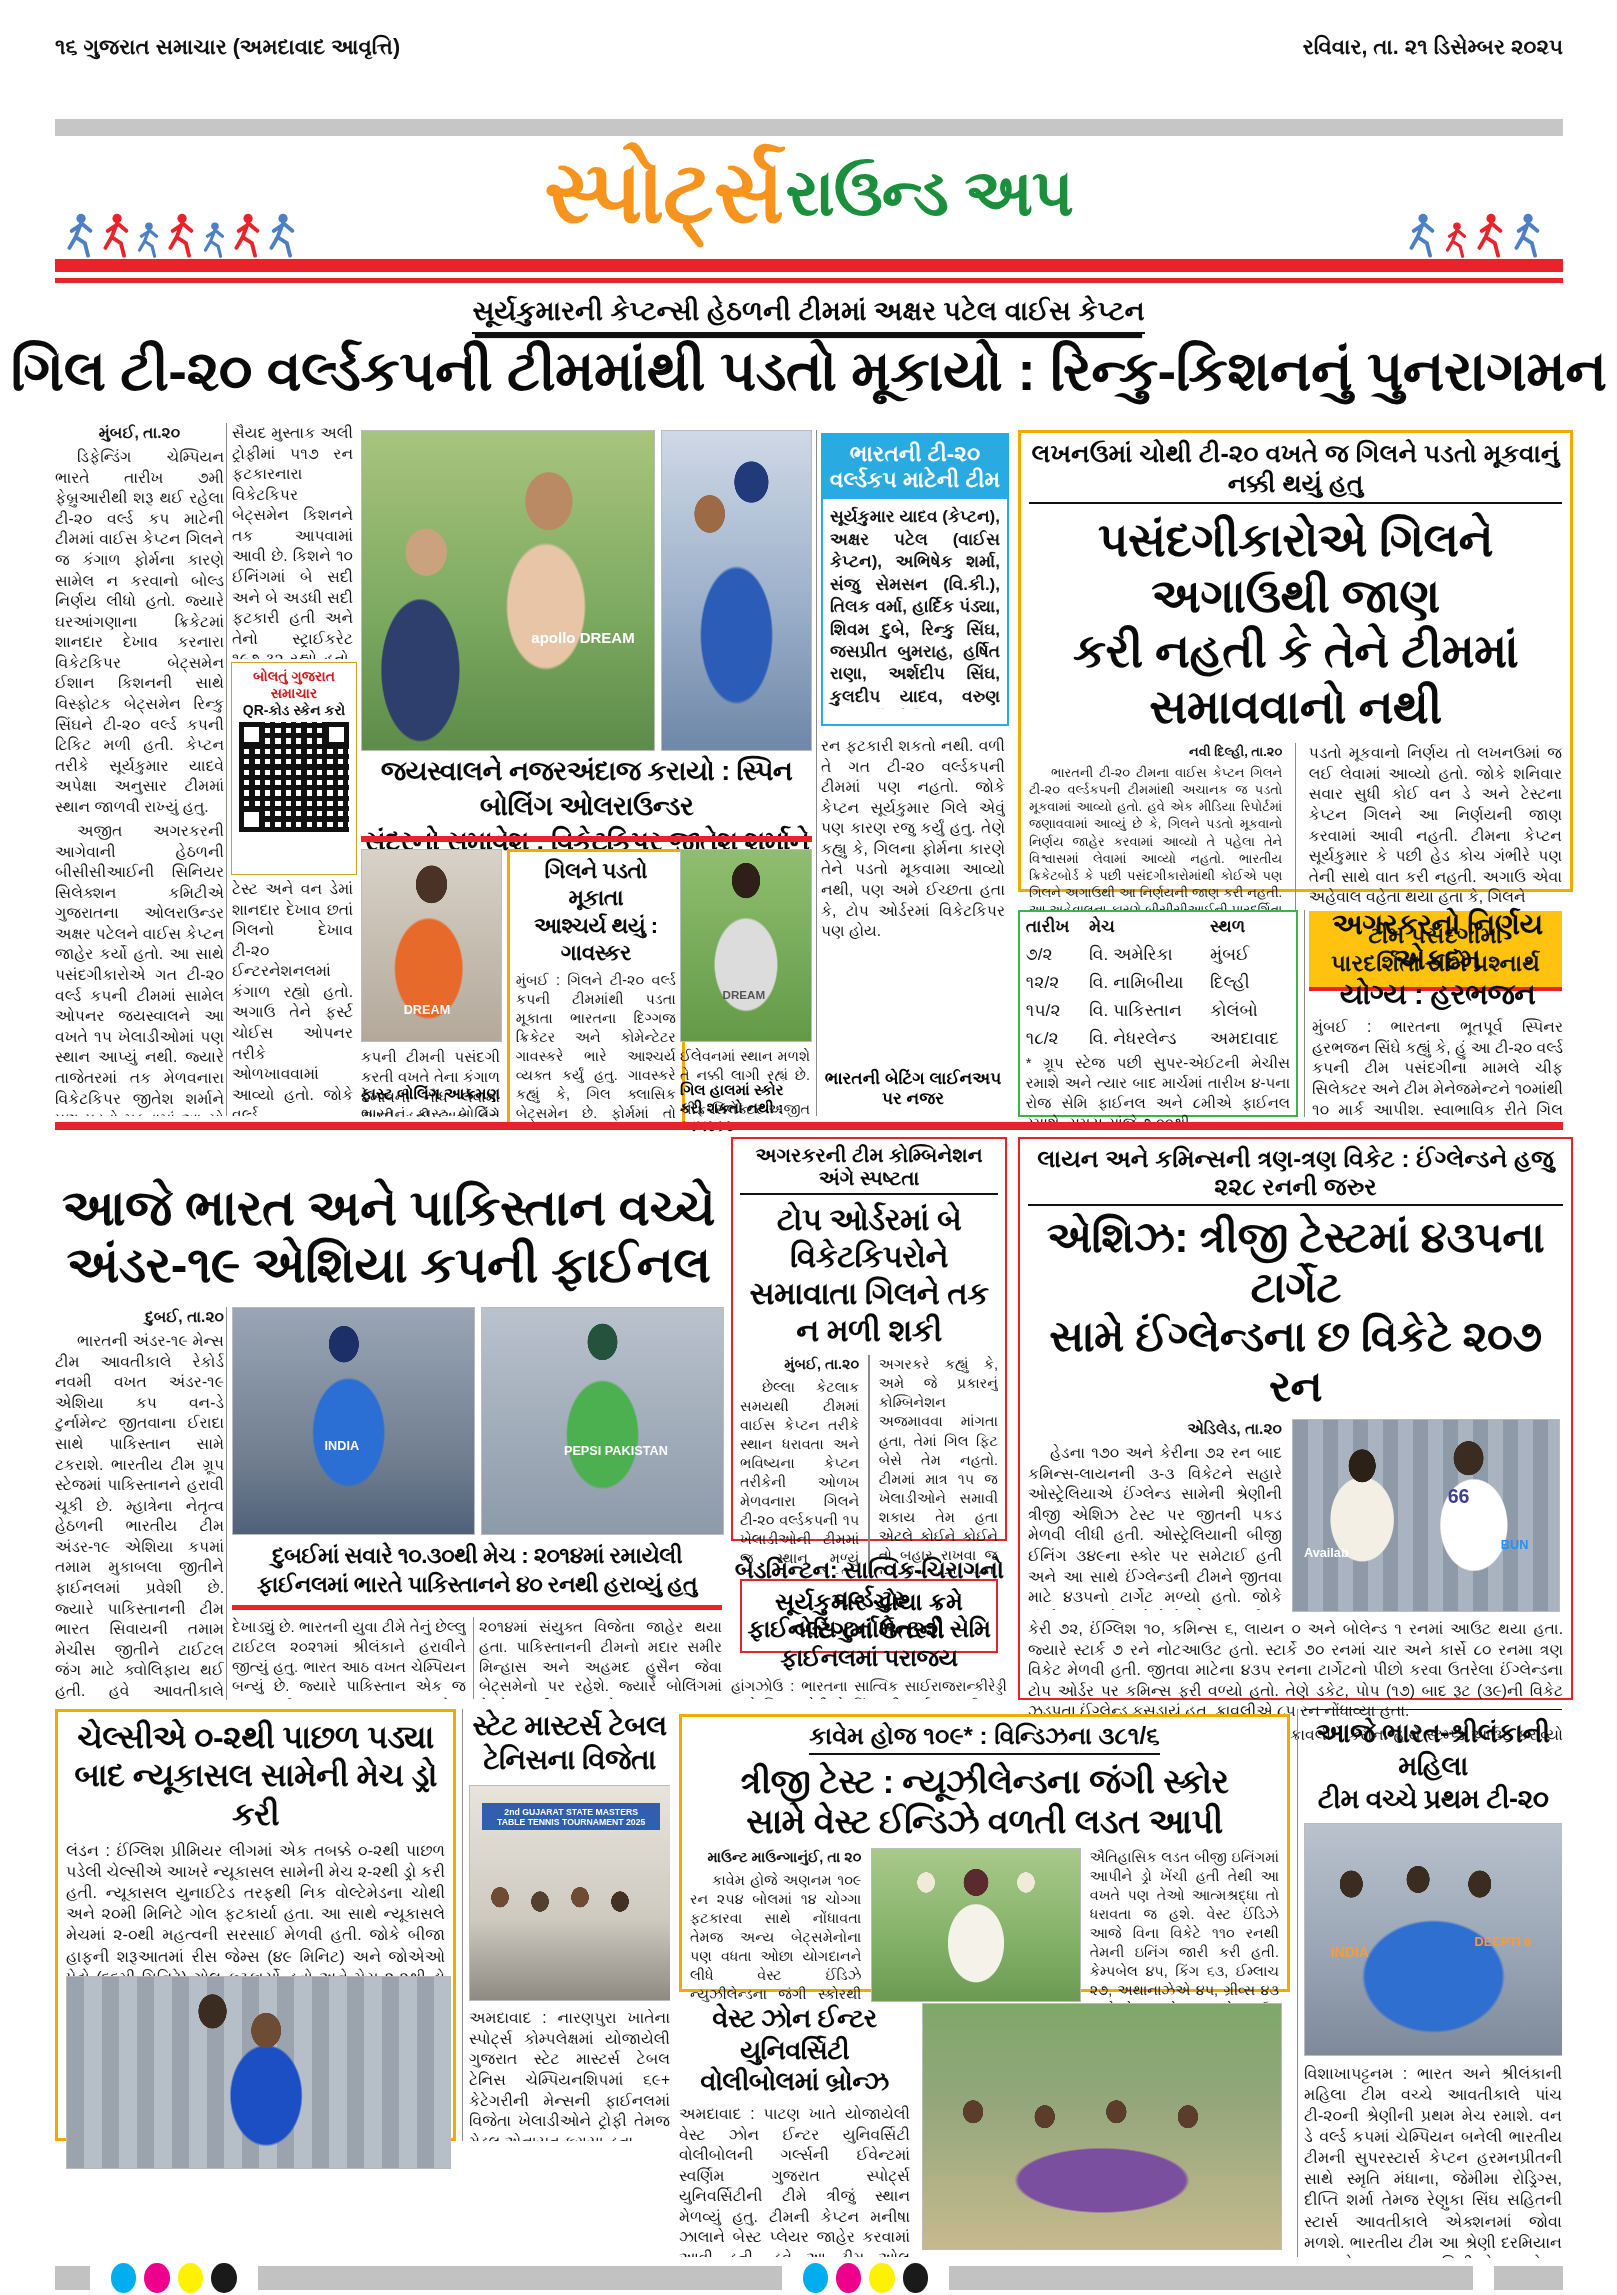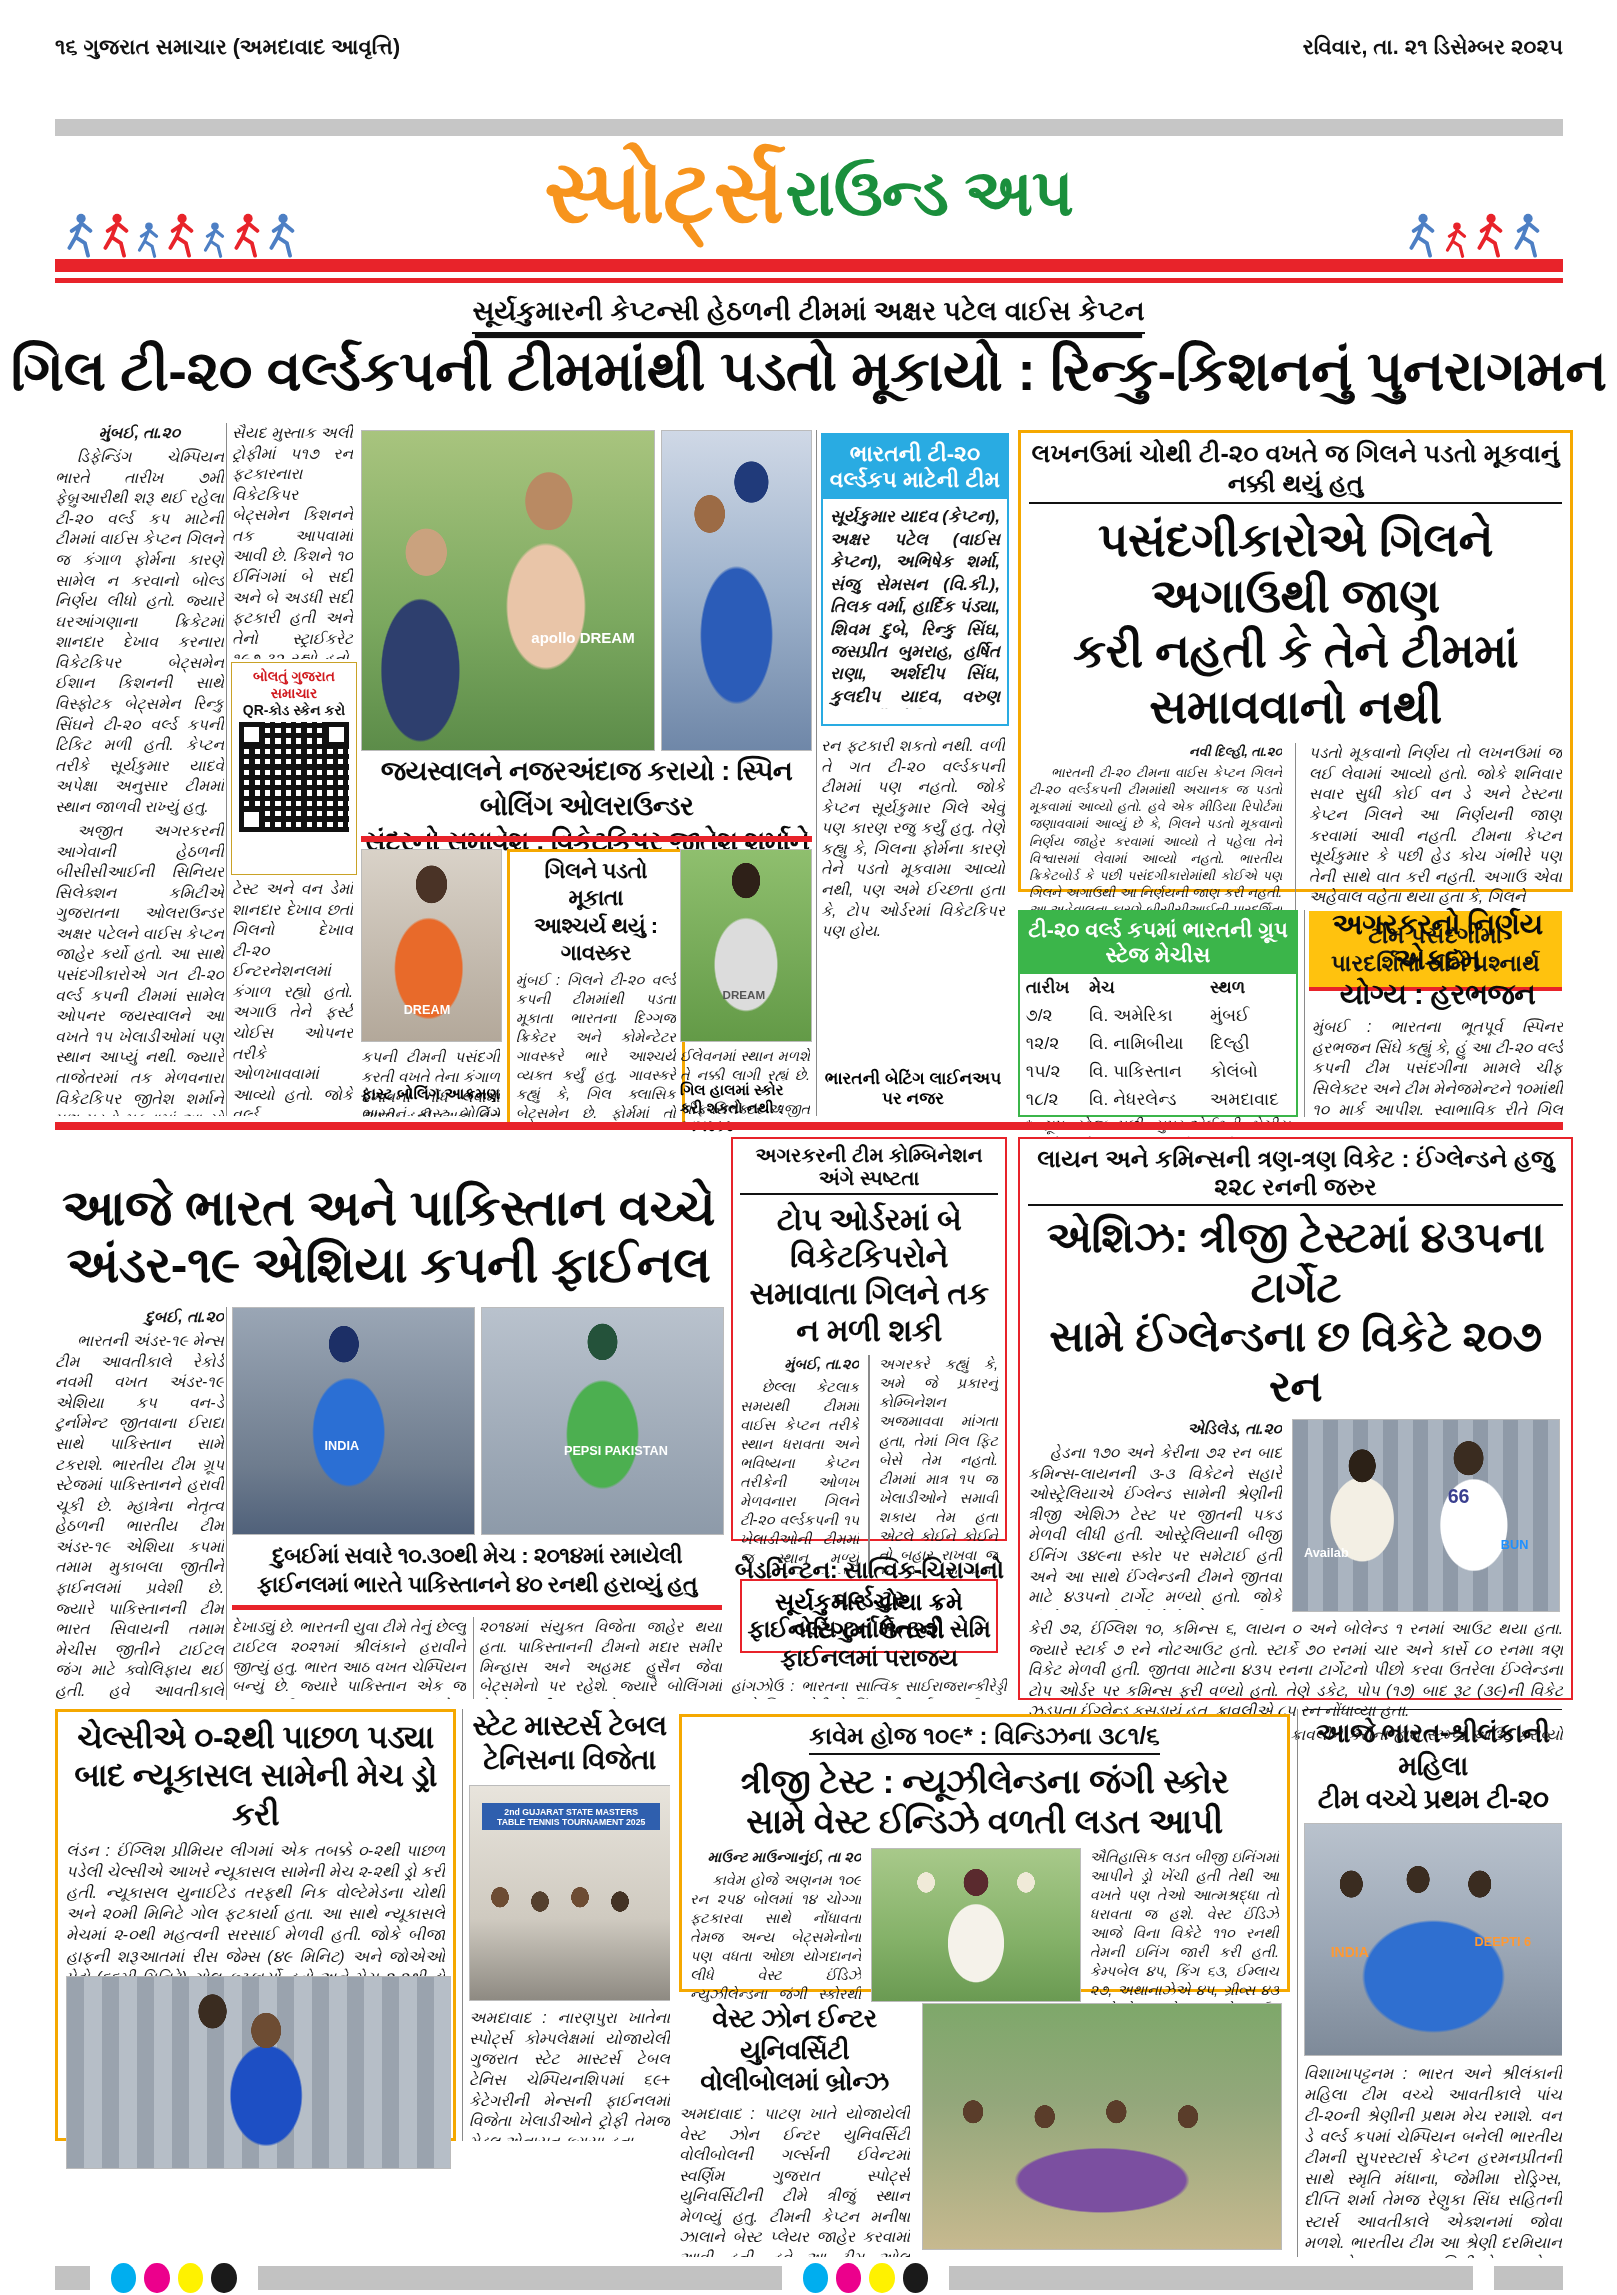--- a/index.html
+++ b/index.html
@@ -1,20 +1,20 @@
 <!DOCTYPE html>
 <html style="font-size:9.2px"><head>
 <meta charset="utf-8">
 <style>
   html,body{margin:0;padding:0;background:#ffffff;}
   body{font-family:"Liberation Sans", sans-serif;}
   #page{position:relative;width:1617px;height:2295px;background:#fff;overflow:hidden;}
   .abs{position:absolute;}
   .j{font-size:15.6px;line-height:1.32;text-align:justify;color:#141414;overflow:hidden;}
-  .j p{margin:0 0 3.5px 0;text-indent:22px;font-style:italic;}
+  .j p{margin:0 0 3.5px 0;text-indent:22px;}
   .j p.ni{text-indent:0;}
   .dl{font-weight:bold;}
   .ctr{text-align:center;}
   .hd{font-weight:800;color:#0b0b0b;letter-spacing:-0.6px;}
   .kick{font-weight:800;color:#0b0b0b;}
   .u2{display:inline-block;padding-bottom:4.6px;border-bottom:2.3px solid #111;box-shadow:0 7px 0 -2.9px #111;}
   .u1{display:inline-block;padding-bottom:3.5px;border-bottom:2.3px solid #111;}
   .vr{position:absolute;width:1.2px;background:#8a8a8a;}
   .redrule{position:absolute;background:#e8232a;}
   .ybox{border:3.5px solid #f5a800;background:#fff;}
@@ -211,21 +211,20 @@
         <div style="background:#ffc20e;text-align:center;font-size:23px;font-weight:800;padding:9.2px 3.5px;margin:3.5px 0 1.2px 0;line-height:1.25;border-bottom:4.6px solid #e8232a;">
           <span>ટીમ પસંદગીમાં</span><br>
           <span>પારદર્શિતા સામે પ્રશ્નાર્થ</span>
         </div>
 
       </div>
     </div>
   </div>
 
   <div class="abs" style="left:1018px;top:910px;width:280px;height:207px;border:2.3px solid #3bb54a;box-sizing:border-box;background:#fff;">
-    <div class="ctr" style="background:#3bb54a;color:#fff;font-size:21.4px;font-weight:800;padding:5.8px 2.3px;">ટી-૨૦ વર્લ્ડ કપમાં ભારતની ગ્રૂપ સ્ટેજ મેચીસ</div>
     <table class="mt">
       <tbody>
           <tr>
         <th>તારીખ</th>
         <th>મેચ</th>
         <th>સ્થળ</th>
       </tr>
       <tr>
             <td>૭/૨</td>
             <td>વિ. અમેરિકા</td>

